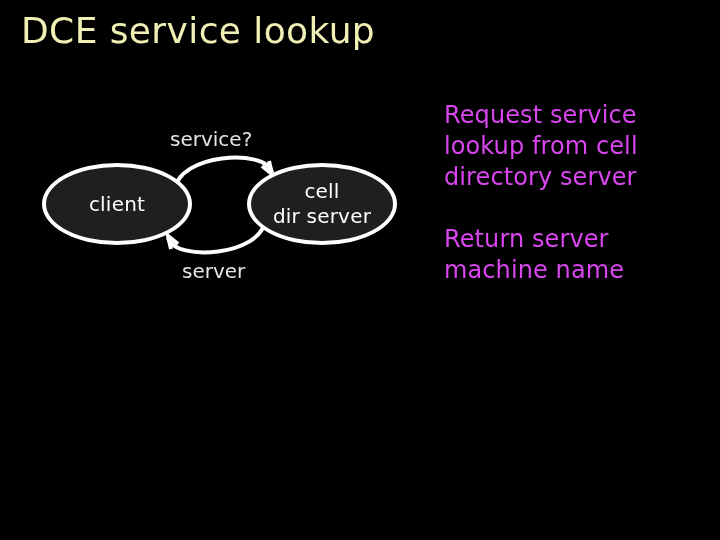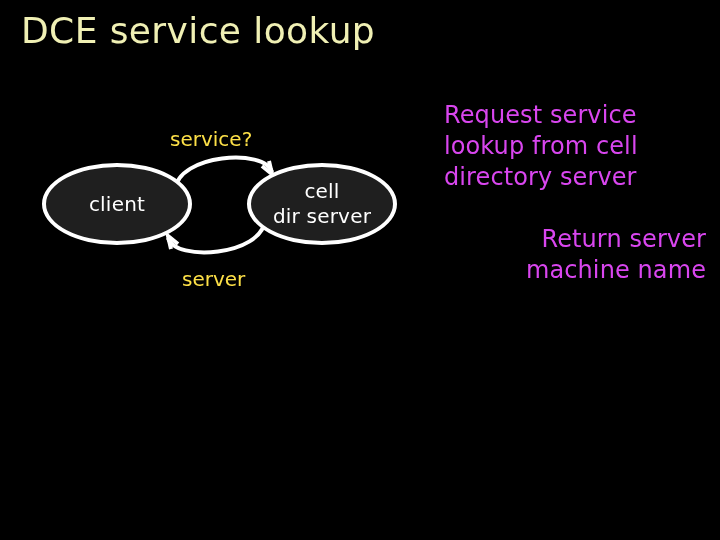--- a/index.html
+++ b/index.html
@@ -72,51 +72,50 @@
   #node-celldir {
     left: 247px;
     top: 53px;
     width: 150px;
     height: 82px;
     z-index: 3;
   }
 
   .edge-label {
     position: absolute;
-    color: #fde047;
+    color: #e5e5e5;
     font-size: 20px;
     line-height: 24px;
     white-space: nowrap;
     z-index: 4;
   }
   #label-service {
     left: 170px;
     top: 17px;
   }
   #label-server {
     left: 182px;
-    top: 157px;
+    top: 149px;
   }
 
   
   #notes {
     position: absolute;
     left: 444px;
     top: 100px;
     width: 262px;
   }
   .note-para {
     color: #d946ef;
     font-size: 24px;
     line-height: 31px;
     letter-spacing: 0.1px;
   }
   #note-2 {
     margin-top: 31px;
-    text-align: right;
   }
 </style>
 </head>
 <body>
 
 <div id="slide">
 
   <div id="slide-title">DCE service lookup</div>
 
   <div id="diagram">

